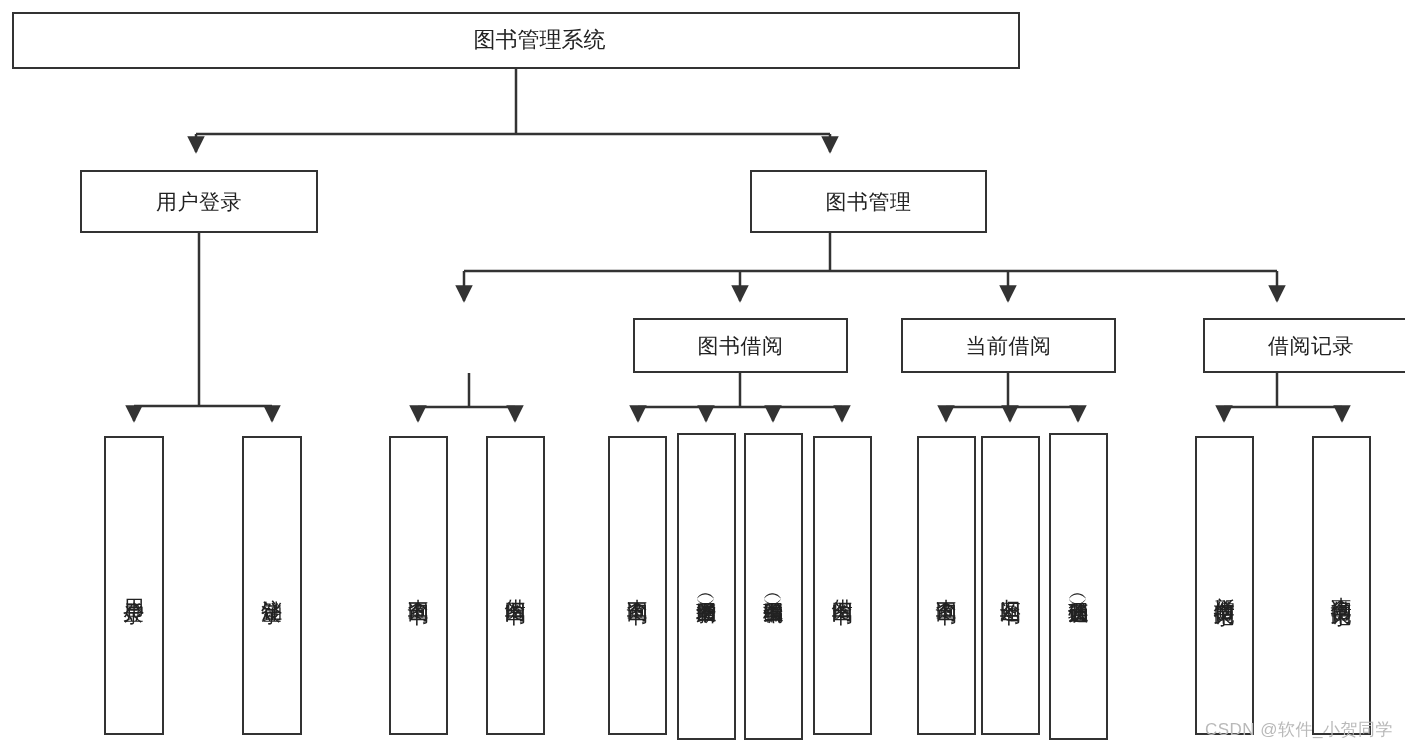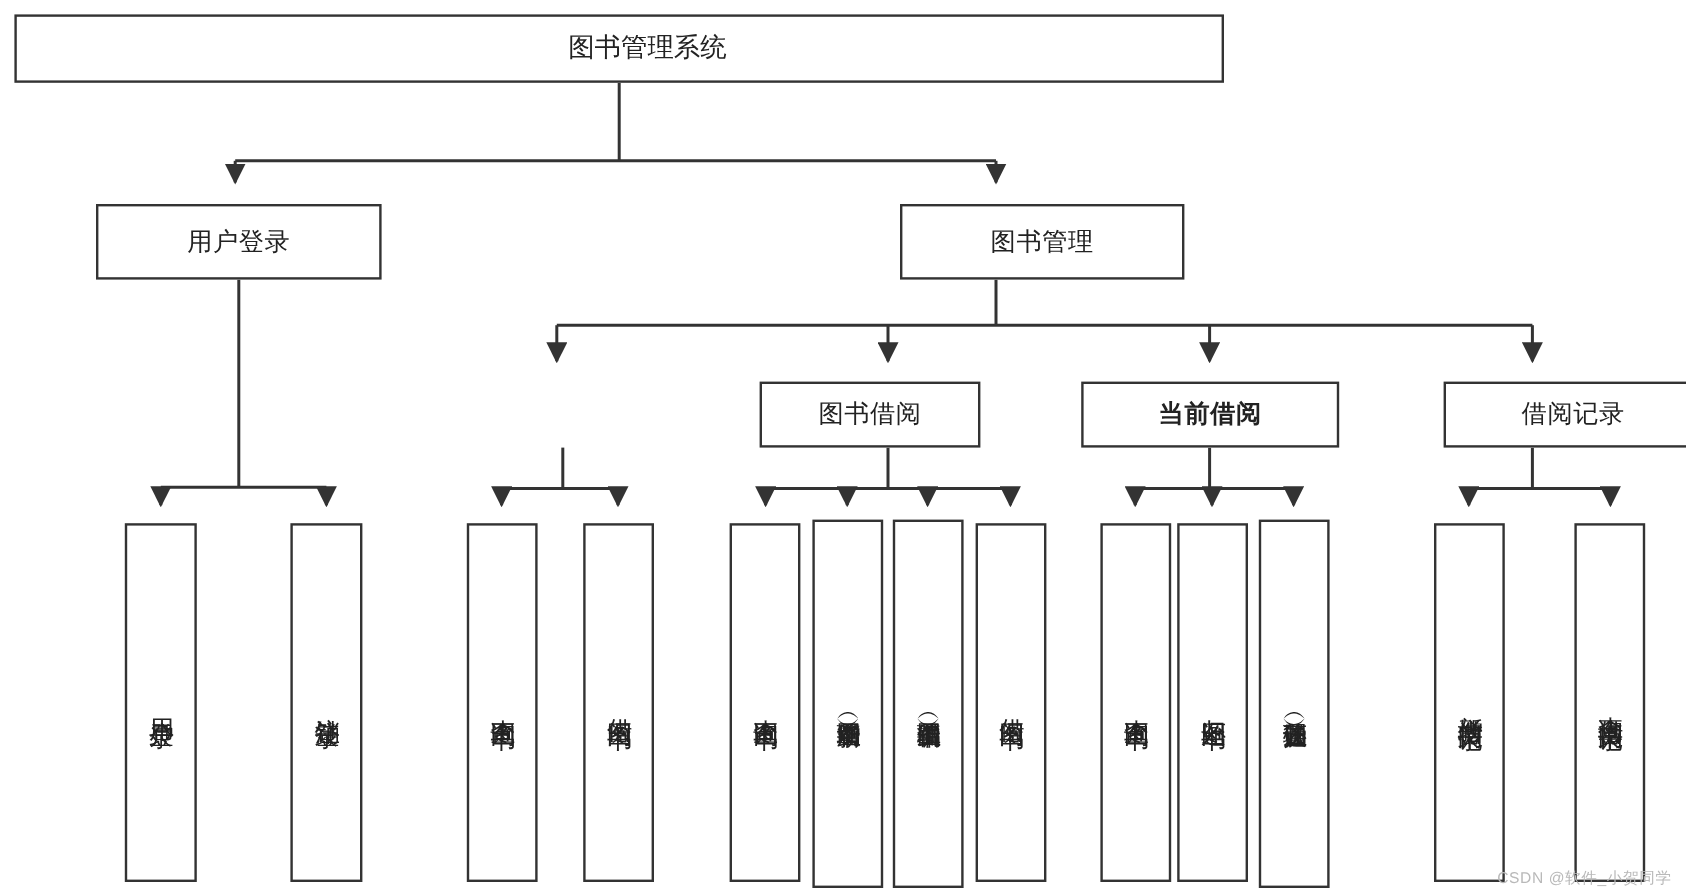--- a/index.html
+++ b/index.html
@@ -51,21 +51,21 @@
     white-space:pre-line;
   }
   .lines{
     position:absolute;left:0;top:0;width:1405px;height:747px;
     pointer-events:none;
   }
   .watermark{
     position:absolute;
     right:12px;
     bottom:6px;
-    font-size:13px;
+    font-size:17px;
     color:#b9b9b9;
     letter-spacing:0.5px;
     white-space:nowrap;
   }
 </style>
 </head>
 <body>
 
 <div id="diagram">
 
@@ -125,25 +125,25 @@
 
   <div class="node horiz" style="left:80px;top:170px;width:238px;height:63px;">
     <span class="label">用户登录</span>
   </div>
 
   <div class="node horiz" style="left:711px;top:170px;width:237px;height:63px;margin-left:39px;">
     <span class="label">图书管理</span>
   </div>
 
 
-  <div class="node horiz" style="left:633px;top:318px;width:184px;height:55px;">
+  <div class="node horiz" style="left:633px;top:318px;width:215px;height:55px;">
     <span class="label">图书借阅</span>
   </div>
 
-  <div class="node horiz" style="left:901px;top:318px;width:215px;height:55px;font-weight:bold;">
+  <div class="node horiz" style="left:901px;top:318px;width:215px;height:55px;">
     <span class="label">当前借阅</span>
   </div>
 
   <div class="node horiz" style="left:1170px;top:318px;width:216px;height:55px;margin-left:33px;">
     <span class="label">借阅记录</span>
   </div>
 
   <div class="node vert" style="left:104px;top:436px;width:60px;height:299px;">
     <span class="label">用户登录</span>
   </div>

